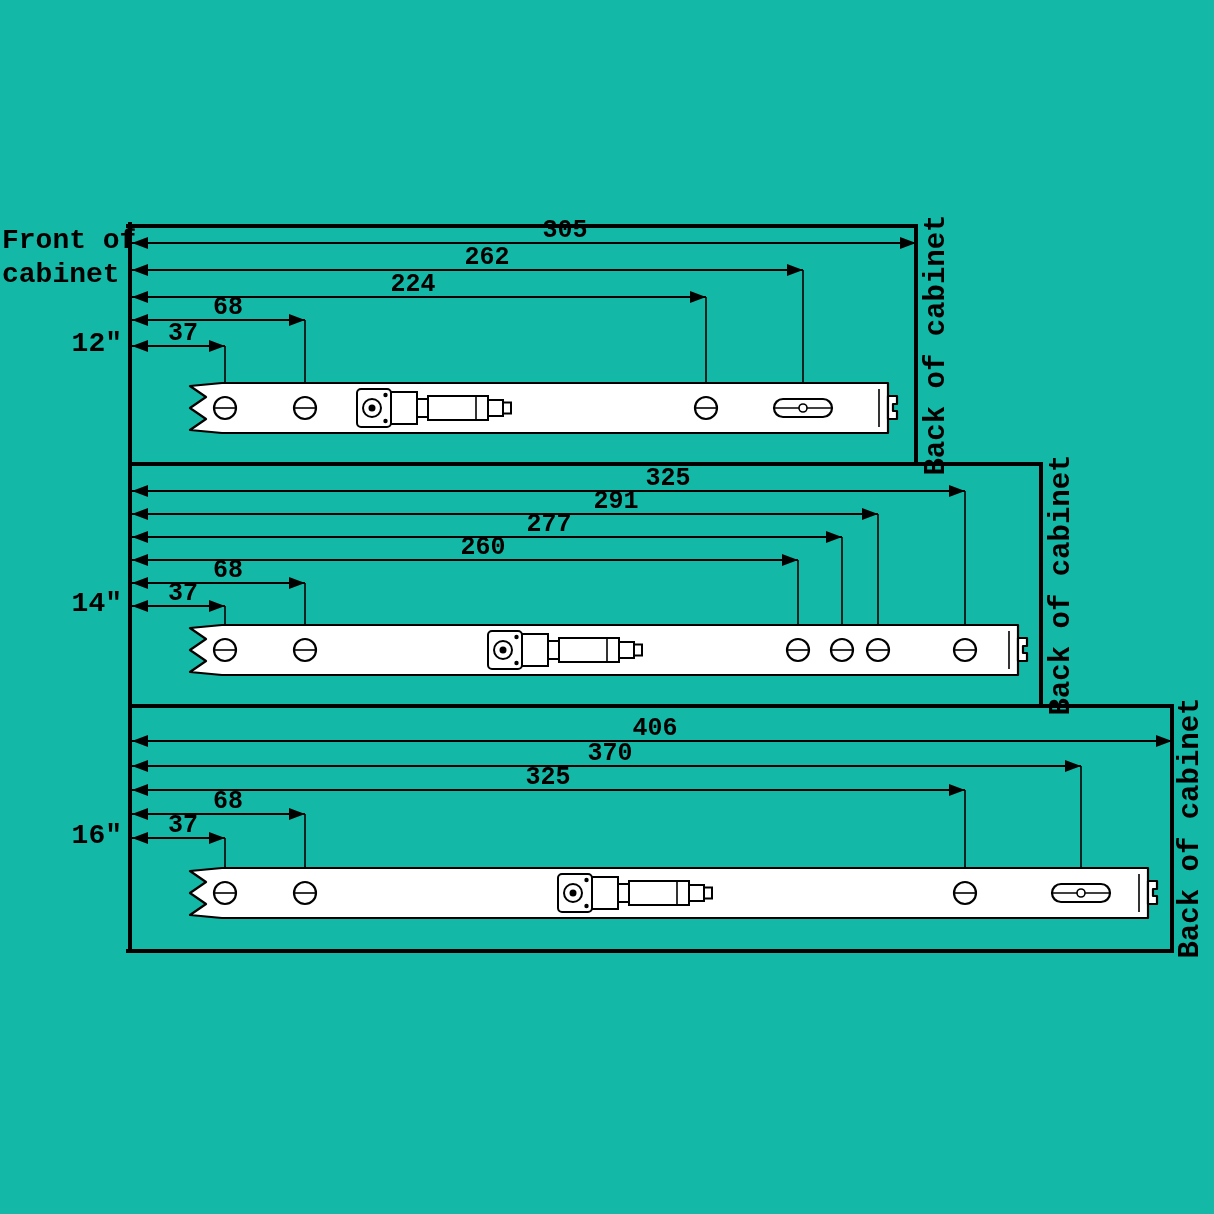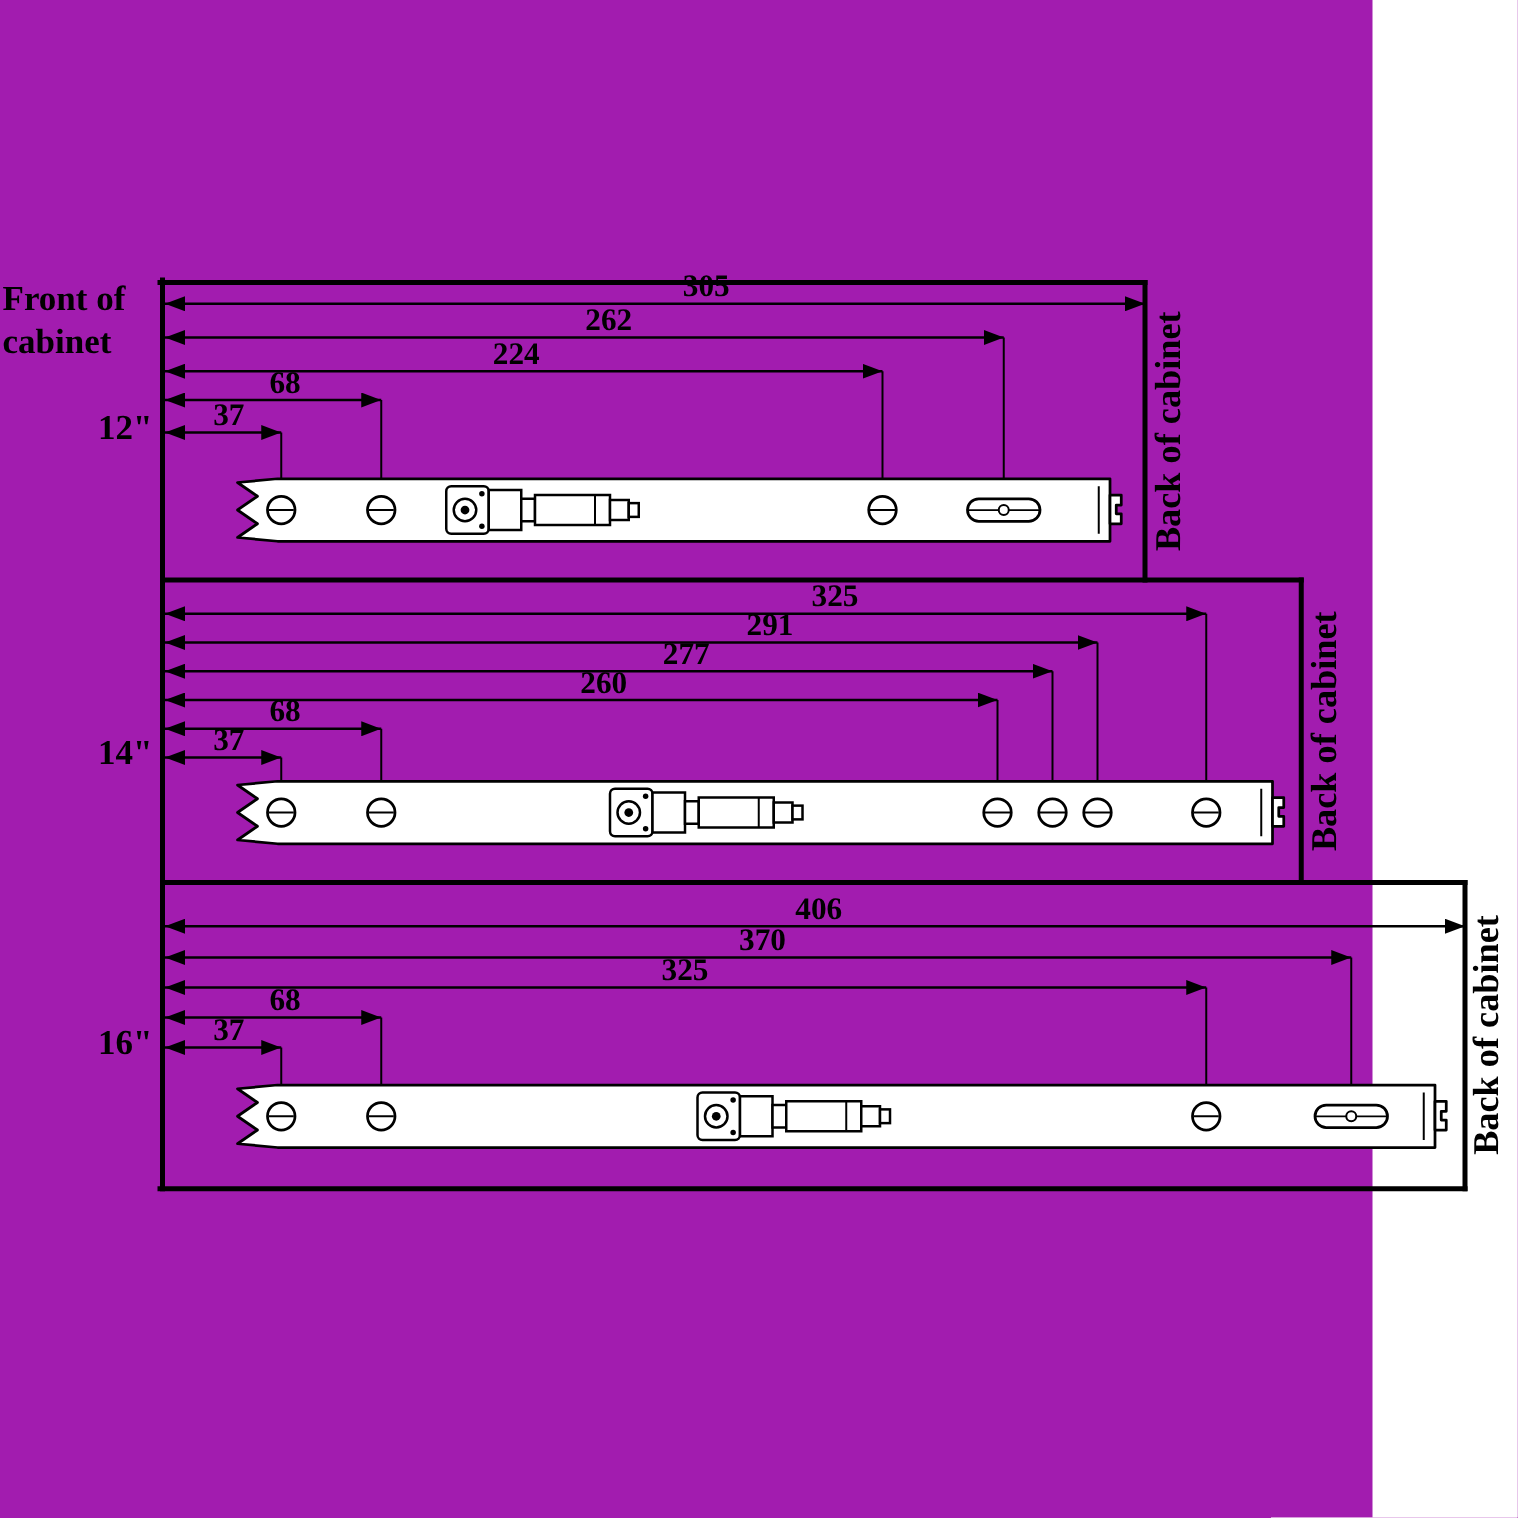--- a/index.html
+++ b/index.html
@@ -1,16 +1,16 @@
 <!DOCTYPE html>
 <html><head>
 <meta charset="utf-8">
 <style>
   html,body{margin:0;padding:0;background:#ffffff;}
-  .stage{width:1098px;height:1214px;background:#a21caf;position:relative;font-family:Liberation Serif, serif;}
+  .stage{width:1214px;height:1214px;background:#14b8a6;position:relative;font-family:Liberation Mono, monospace;}
   svg{display:block;}
   .border{stroke:#000;stroke-width:4;stroke-linecap:square;}
   .dim{stroke:#000;stroke-width:2;}
   .ext{stroke:#000;stroke-width:1.6;}
   .outline{fill:#fff;stroke:#000;stroke-width:2.2;stroke-linejoin:round;}
   .dimlabel{font-size:25px;font-weight:700;text-anchor:middle;fill:#000;}
   .sizelabel{font-size:28px;font-weight:700;text-anchor:end;fill:#000;}
   .backlabel{font-size:29px;font-weight:700;text-anchor:middle;fill:#000;}
   .frontlabel{font-size:28px;font-weight:700;fill:#000;}
 </style>

